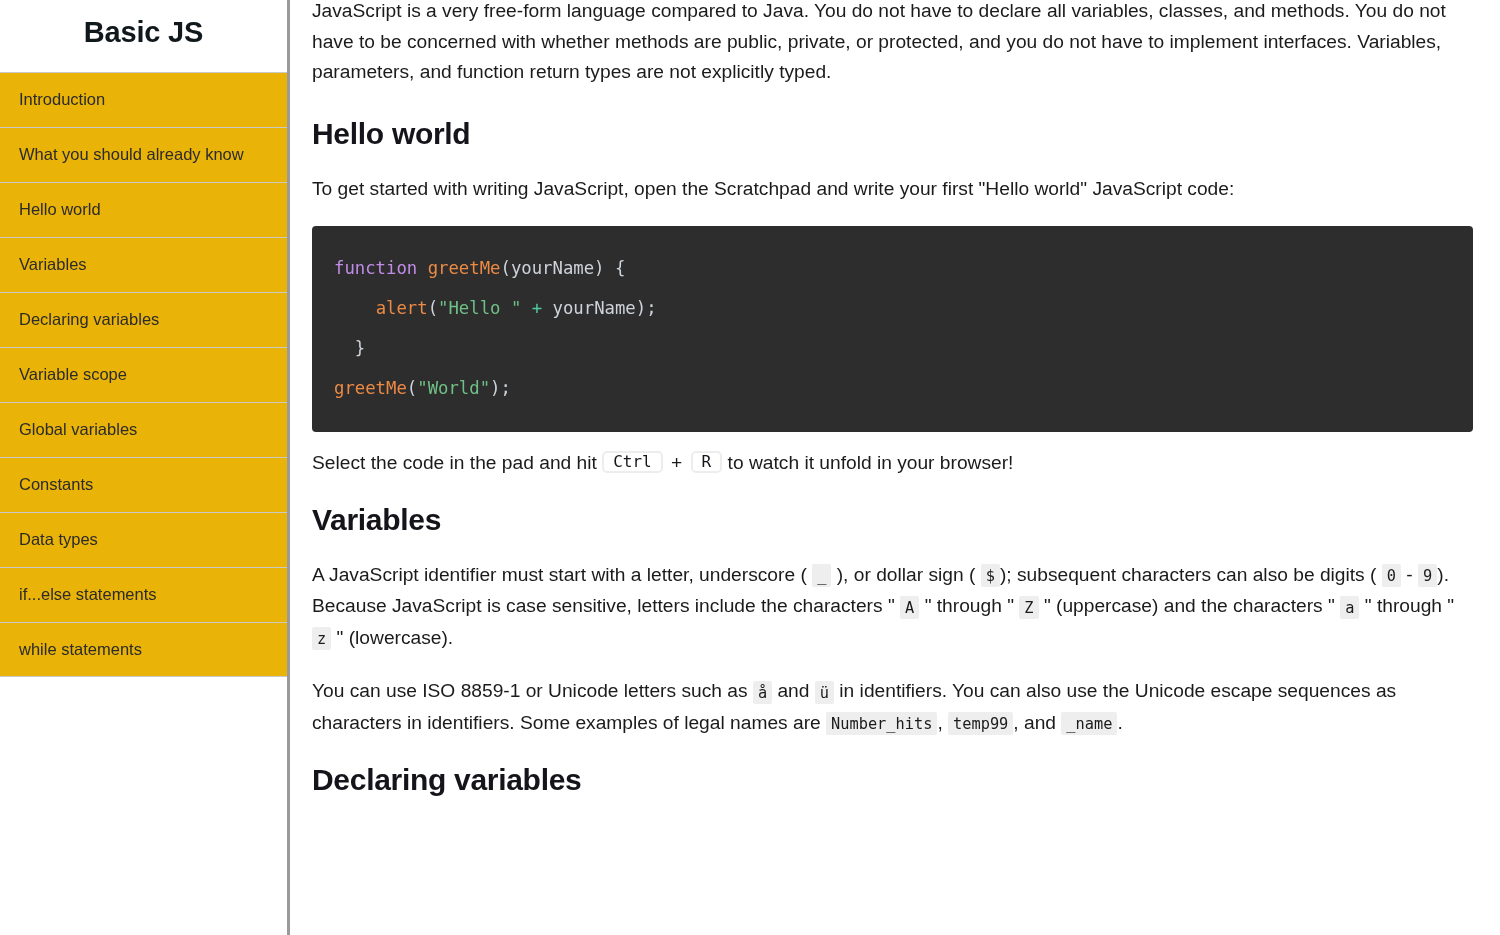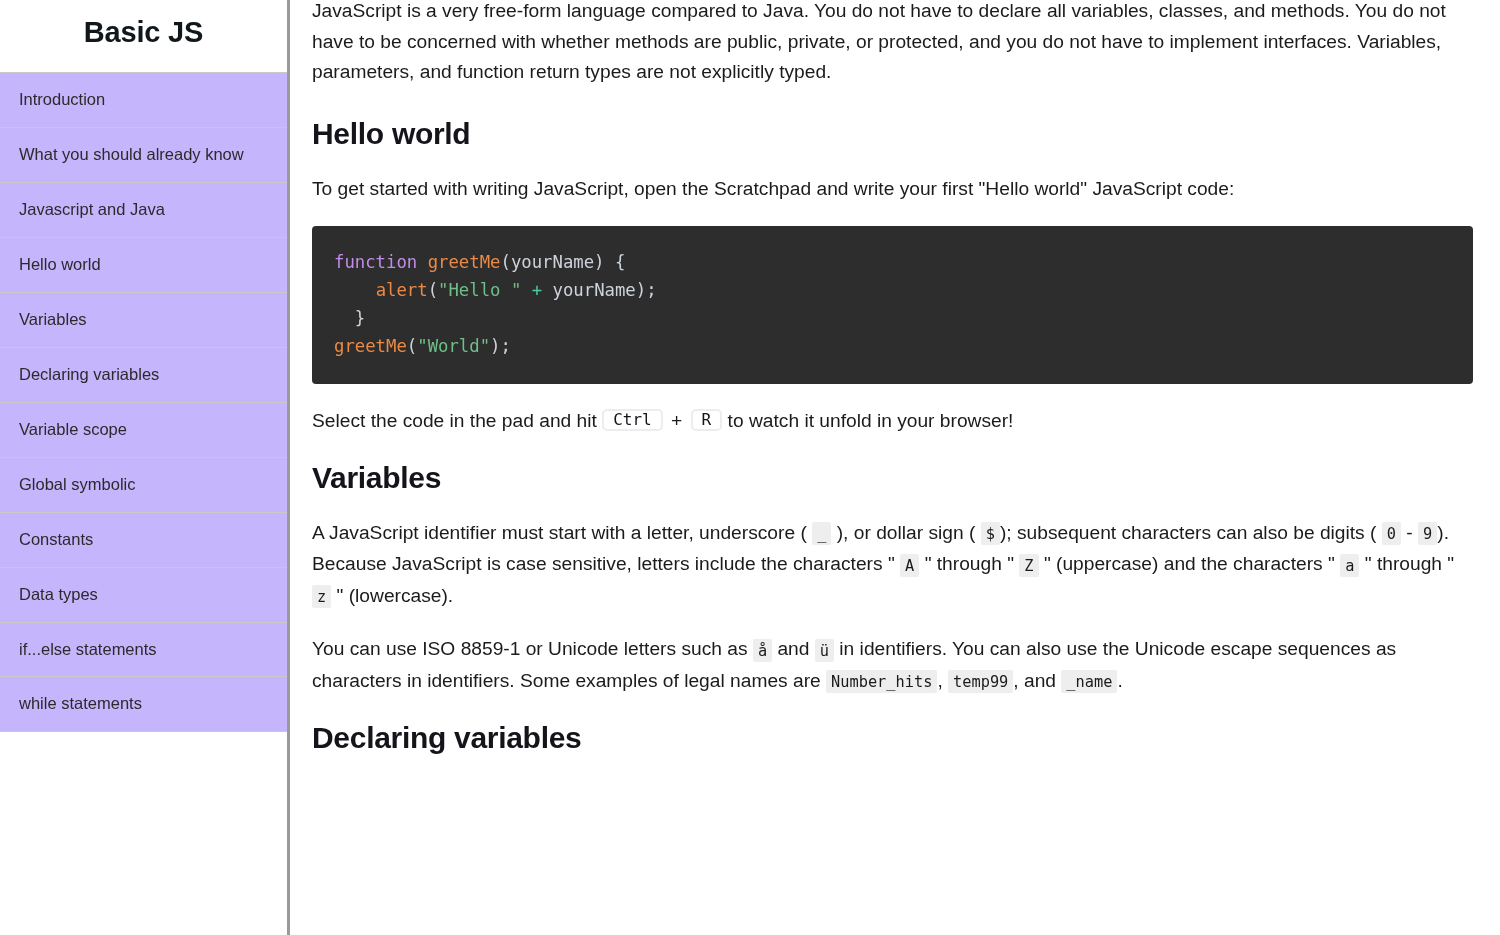--- a/index.html
+++ b/index.html
@@ -40,21 +40,21 @@
     border-bottom: 1px solid #c9c9c9;
     line-height: 1.15;
   }
   .nav-item {
     font-size: 16.5px;
     color: #2b2b2b;
     line-height: 1.45;
     padding: 15px 18px 15px 19px;
     border-bottom: 1px solid #c9c9c9;
     cursor: pointer;
-    background: #c4b5fd;
+    background: #eab308;
   }
 
   
   #main {
     flex: 1;
     padding: 0 29px 0 22px;
     overflow: hidden;
   }
   #main-inner { width: 1161px; }
 
@@ -103,52 +103,51 @@
   }
   span.plus {
     font-size: 19.2px;
     padding: 0 3px;
   }
 
   
   pre.code-block {
     background: #2d2d2d;
     border-radius: 4px;
-    margin: 0 0 22px 0;
+    margin: 0 0 16px 0;
     padding: 22px 22px 24px 22px;
     overflow: hidden;
     font-family: "DejaVu Sans Mono", "Liberation Mono", monospace;
     font-size: 17.3px;
-    line-height: 28px;
+    line-height: 40px;
     color: #cdd3da;
     white-space: pre;
     tab-size: 4;
   }
   .tok-kw   { color: #c08ce8; }
   .tok-fn   { color: #ec8a45; }
   .tok-str  { color: #6fbf86; }
   .tok-op   { color: #4ec9a0; }
   .tok-plain{ color: #cdd3da; }
 </style>
 </head>
 <body>
 
 <div id="layout">
 
   <nav id="sidebar">
     <div id="sidebar-title">Basic JS</div>
 
     <div class="nav-item">Introduction</div>
     <div class="nav-item">What you should already know</div>
-    <div class="nav-item">Javascript and Java</div>
     <div class="nav-item">Hello world</div>
     <div class="nav-item">Variables</div>
     <div class="nav-item">Declaring variables</div>
     <div class="nav-item">Variable scope</div>
-    <div class="nav-item">Global symbolic</div>
+    <div class="nav-item">Global variables</div>
     <div class="nav-item">Constants</div>
     <div class="nav-item">Data types</div>
     <div class="nav-item">if...else statements</div>
     <div class="nav-item">while statements</div>
   </nav>
 
   <main id="main">
     <div id="main-inner">
 
       <p class="body-text first">JavaScript is a very free-form language compared to Java. You do not have to declare all variables, classes, and methods. You do not have to be concerned with whether methods are public, private, or protected, and you do not have to implement interfaces. Variables, parameters, and function return types are not explicitly typed.</p>

